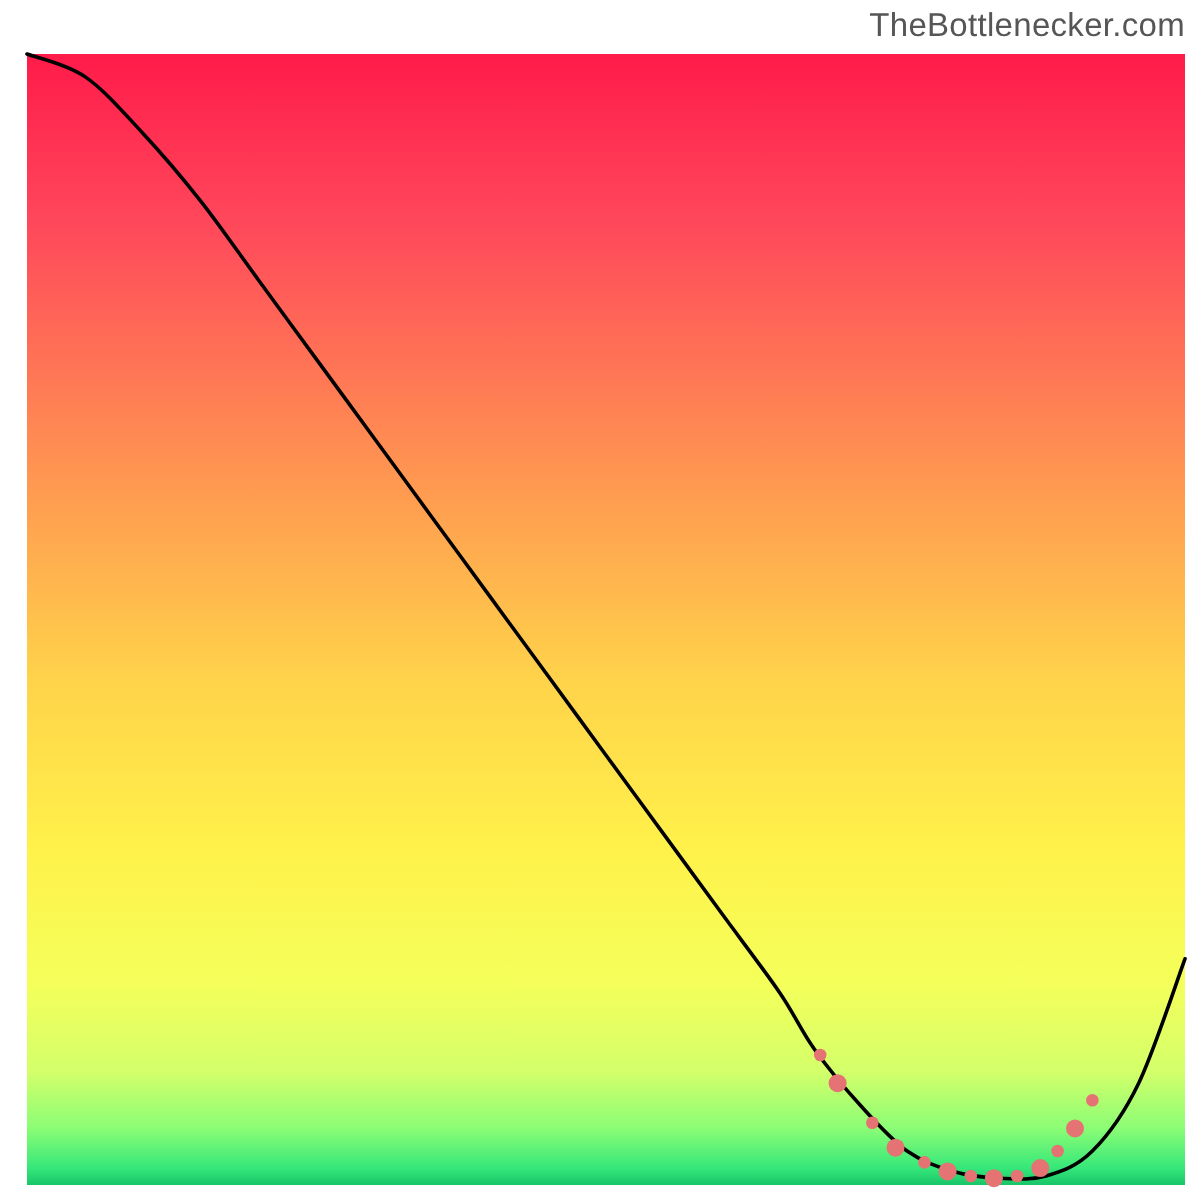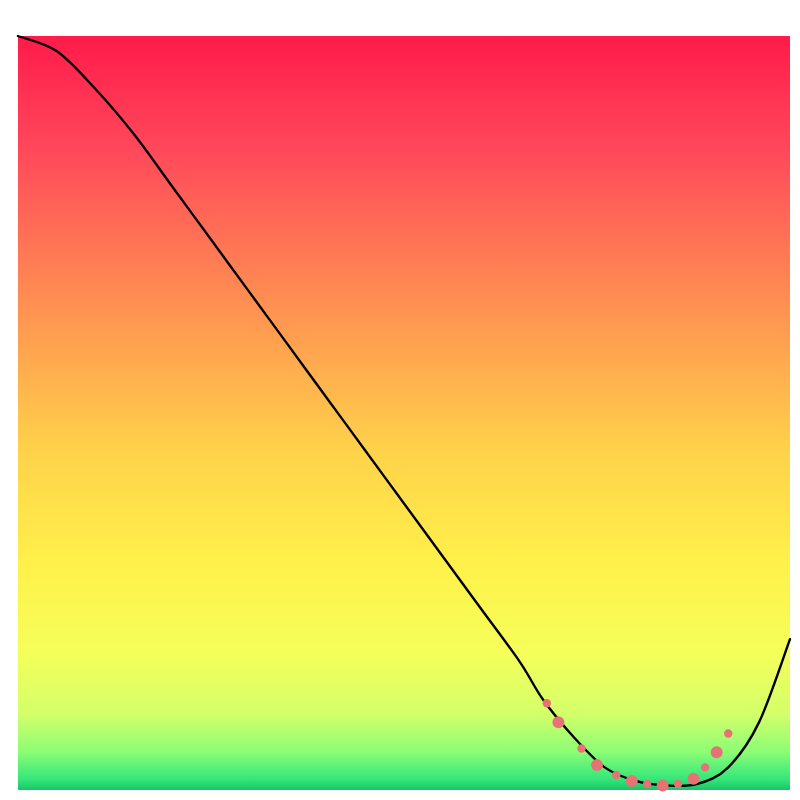--- a/index.html
+++ b/index.html
@@ -28,20 +28,21 @@
   svg.chart {
     position: absolute;
     left: 0;
     top: 0;
   }
 </style>
 </head>
 <body>
 <div class="frame">
 
+  <div class="watermark">TheBottlenecker.com</div>
 
   <svg class="chart" width="800" height="800" viewBox="0 0 800 800">
     <defs>
       <linearGradient id="bg-grad" x1="0" y1="0" x2="0" y2="1">
           <stop offset="0.00%" stop-color="#ff1b4a"></stop>
           <stop offset="15.00%" stop-color="#ff485b"></stop>
           <stop offset="35.00%" stop-color="#ff8e52"></stop>
           <stop offset="55.00%" stop-color="#ffd24a"></stop>
           <stop offset="70.00%" stop-color="#fff14a"></stop>
           <stop offset="82.00%" stop-color="#f5ff5a"></stop>

